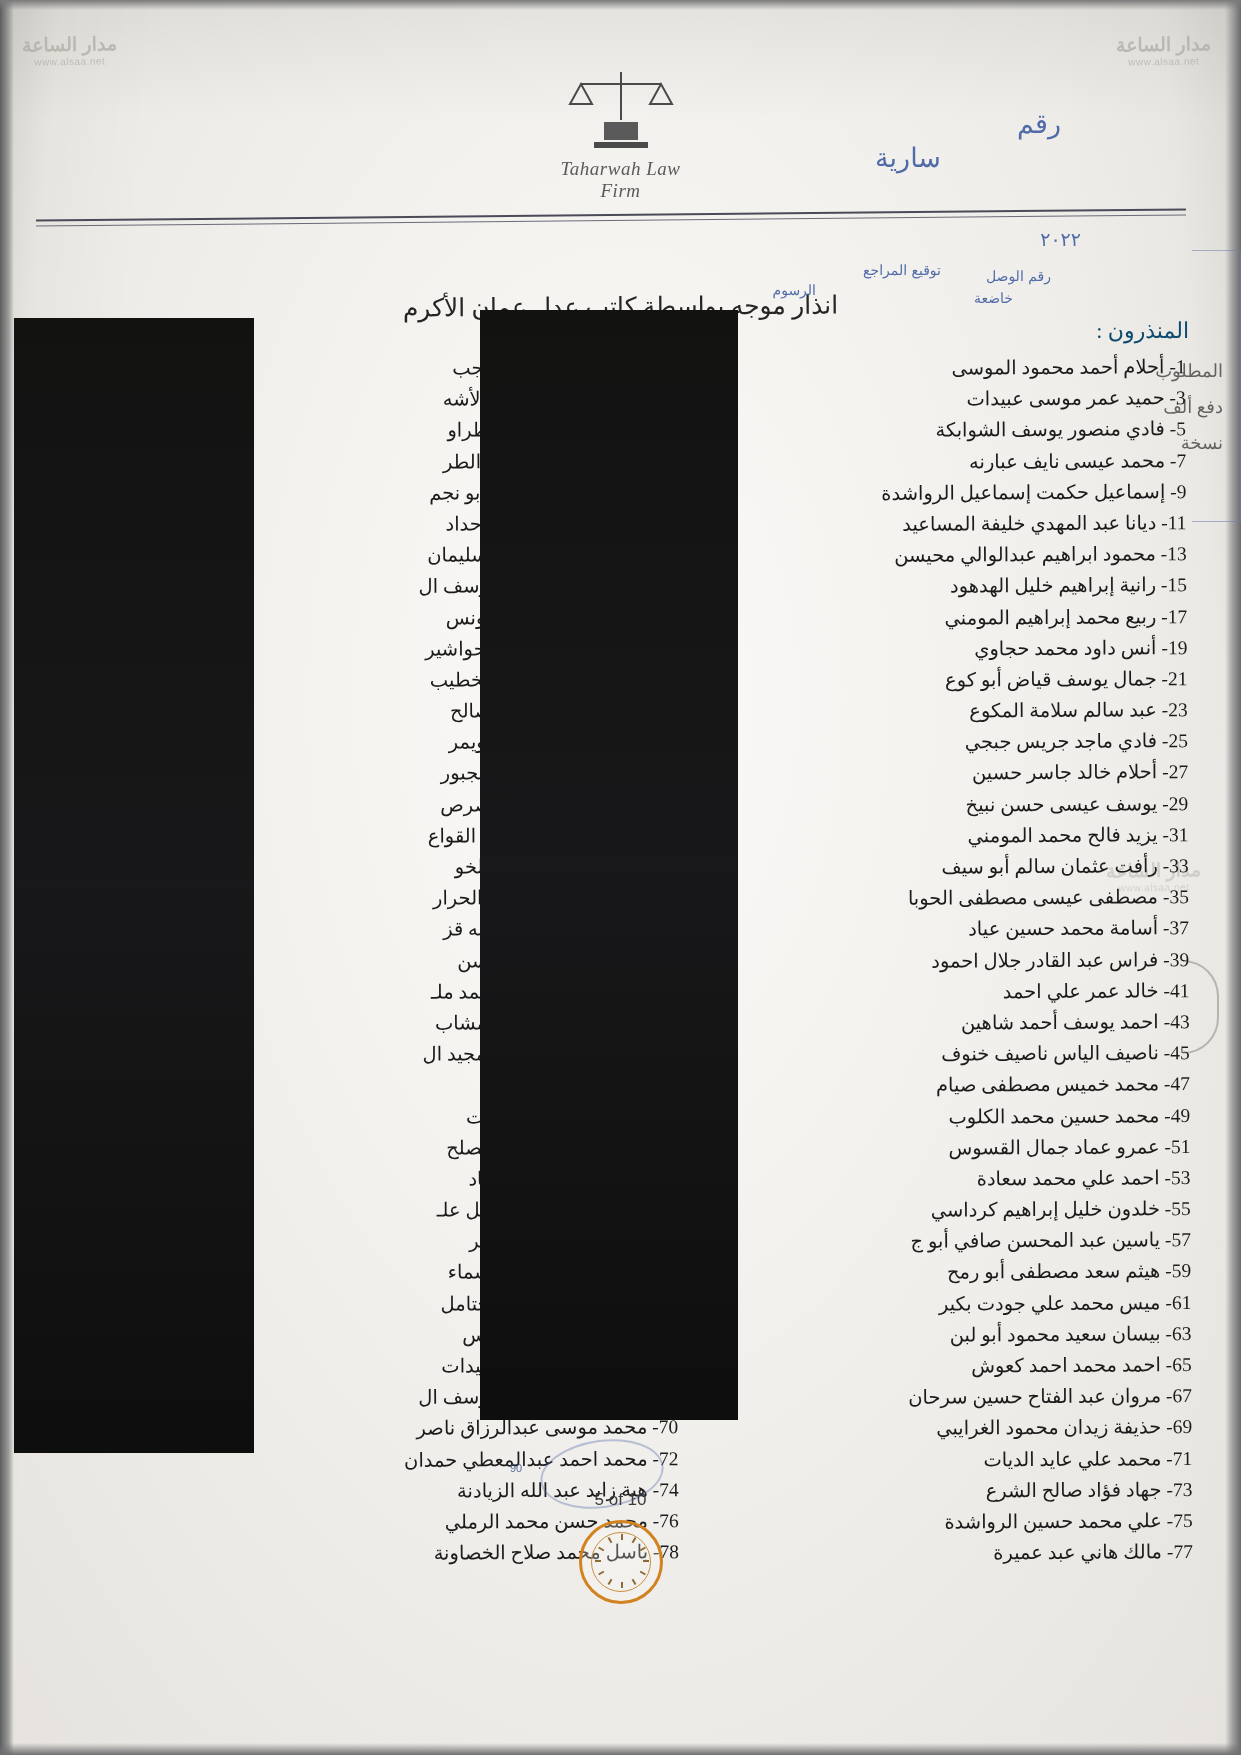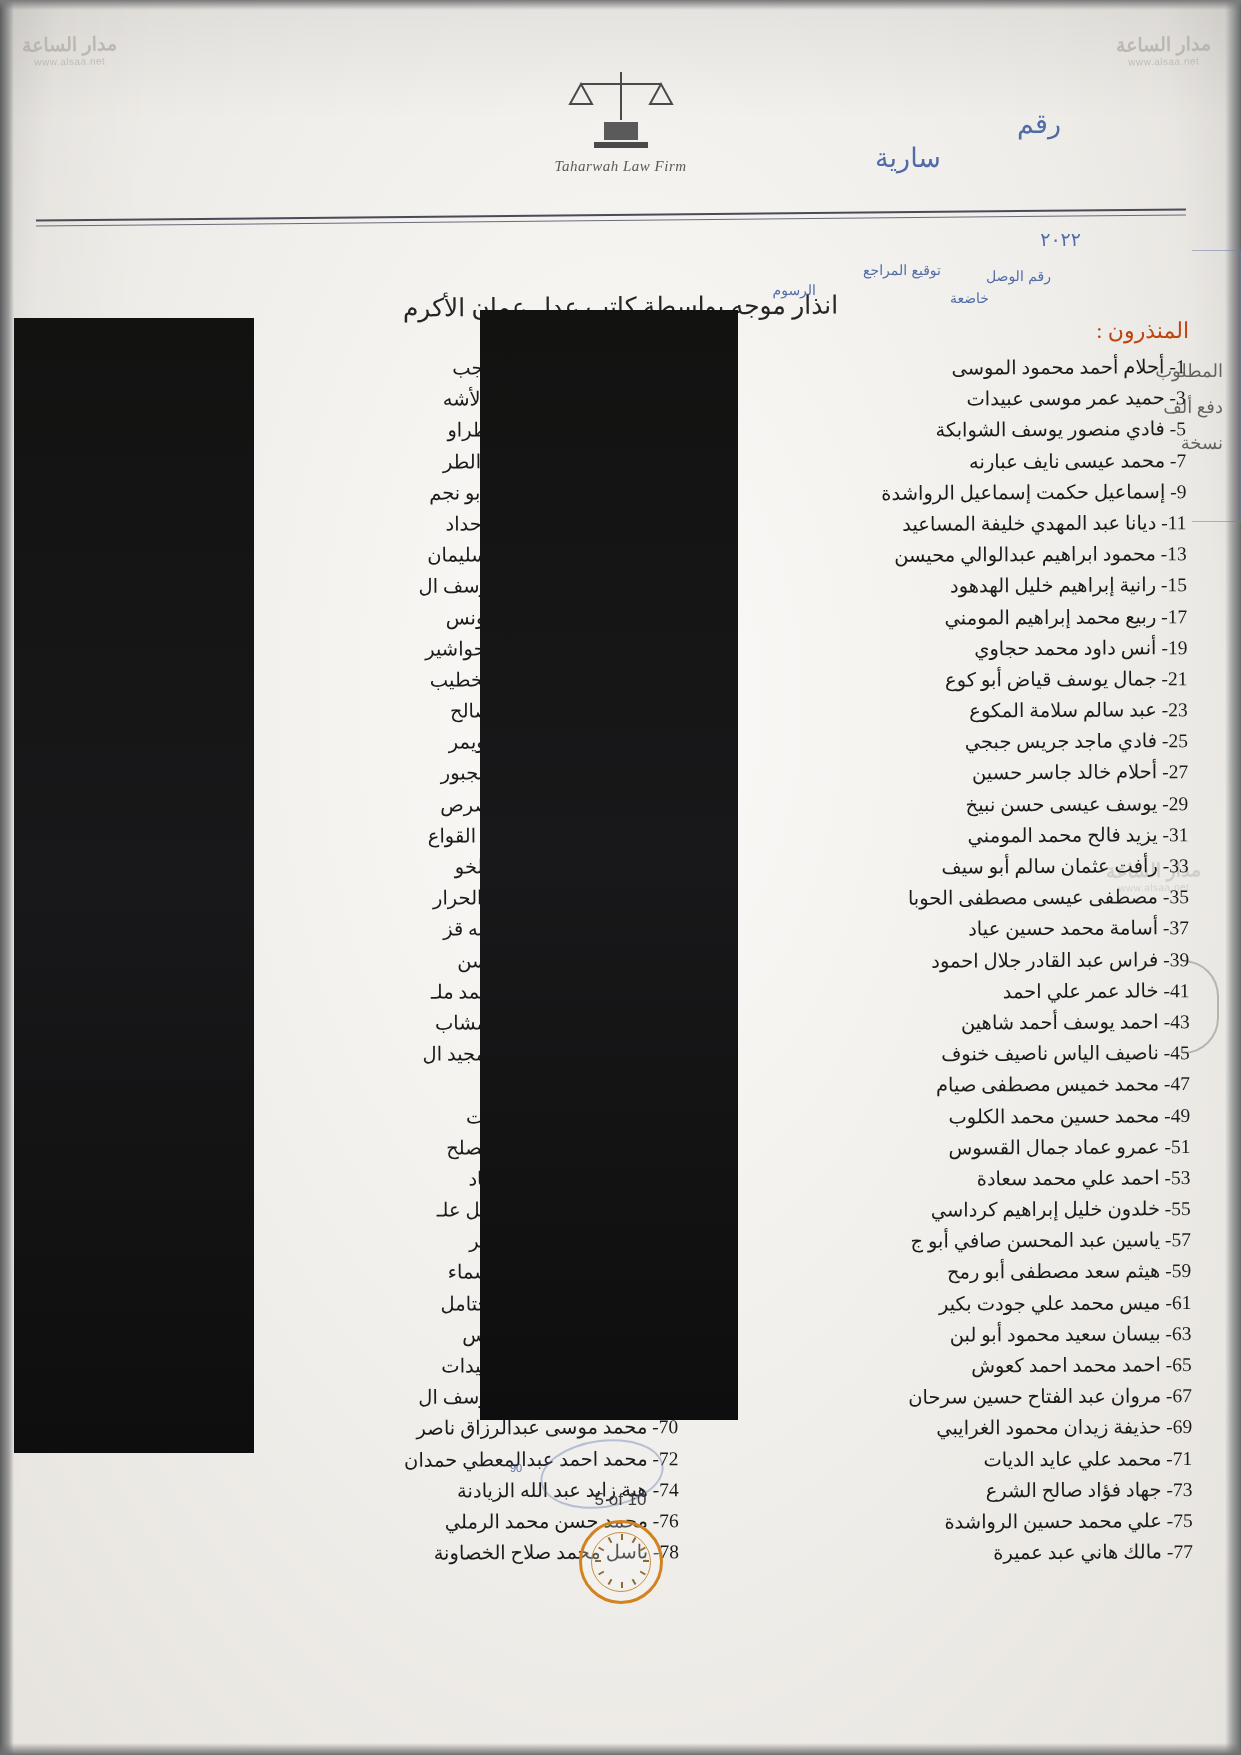--- a/index.html
+++ b/index.html
@@ -61,21 +61,21 @@
   .wm3{left:60px;top:860px;transform:rotate(-1deg);}
   .wm4{right:40px;top:860px;transform:rotate(-1deg);opacity:.45;}
   .logo{
     position:absolute;left:50%;top:62px;transform:translateX(-50%);
     width:150px;text-align:center;color:#4c4c4c;
   }
   .logo svg{display:block;margin:0 auto;}
   .logo .firm-script{
     font-family:"Liberation Serif", serif;
     font-style:italic;
-    font-size:15px;
+    font-size:19px;
     color:#5a5a5a;
     margin-top:4px;
     letter-spacing:.5px;
   }
   .address{
     position:absolute;right:810px;top:112px;
     text-align:center;
     color:#3a3a3a;
     font-family:"Liberation Sans", sans-serif;
     line-height:1.55;
@@ -122,21 +122,21 @@
     font-size:25px;
     color:#252525;
     font-family:"Liberation Serif", serif;
     letter-spacing:0px;
     transform:rotate(-0.4deg);
   }
 
   
   .list-heading{
     position:absolute;right:52px;top:318px;
-    font-size:22px;color:#c2410c;
+    font-size:22px;color:#0c4a6e;
   }
   .col{
     position:absolute;
     top:352px;
     font-size:19.5px;
     line-height:31.2px;
     color:#1b1b1b;
     white-space:nowrap;
   }
   .col-right{right:52px;text-align:right;transform:rotate(-0.35deg);}
@@ -242,21 +242,21 @@
 
 
   <div class="rule"></div>
 
   <div class="hand lg" style="right:180px;top:108px;">رقم</div>
   <div class="hand lg" style="right:300px;top:142px;">سارية</div>
   <div class="hand md" style="right:160px;top:228px;">٢٠٢٢</div>
   <div class="hand sm" style="right:190px;top:268px;">رقم الوصل</div>
   <div class="hand sm" style="right:300px;top:262px;text-align:center;">توقيع المراجع</div>
   <div class="hand sm" style="right:425px;top:282px;">الرسوم</div>
-  <div class="hand sm" style="right:252px;top:290px;">خاضعة</div>
+  <div class="hand sm" style="right:228px;top:290px;">خاضعة</div>
 
   <div class="hand-box" style="right:0px;top:250px;width:48px;height:270px;"></div>
   <div class="side-note" style="top:360px;">المطلوب</div>
   <div class="side-note" style="top:396px;">دفع ألف</div>
   <div class="side-note" style="top:432px;">نسخة</div>
   <div class="side-arc"></div>
 
   <div class="doc-title">انذار موجه بواسطة كاتب عدل عمان الأكرم</div>
 
   <div class="list-heading">المنذرون :</div>

